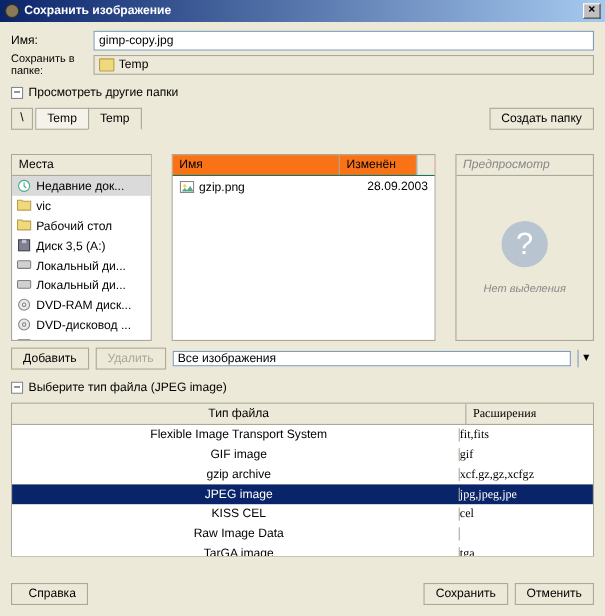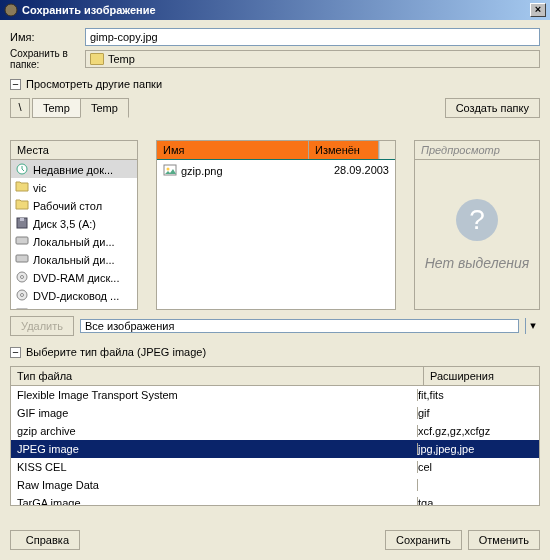--- a/index.html
+++ b/index.html
@@ -34,30 +34,30 @@
 .file-header { display: flex; background: #f97316; border-bottom: 1px solid #0f766e; }
 .file-header-col { padding: 3px 6px; border-right: 1px solid #aca899; }
 .file-list { padding: 2px; }
 .file-item { display: flex; padding: 2px 4px; }
 .file-name-col { flex: 1; display: flex; align-items: center; }
 .file-date-col { width: 70px; text-align: right; }
 .preview-panel { width: 126px; border: 1px solid #aca899; background: #ece9d8; display: flex; flex-direction: column; }
 .preview-header { padding: 3px 6px; color: #888; font-style: italic; border-bottom: 1px solid #aca899; }
 .preview-body { flex: 1; display: flex; flex-direction: column; align-items: center; justify-content: center; }
 .preview-circle { width: 42px; height: 42px; border-radius: 50%; background: #b8c5d0; display: flex; align-items: center; justify-content: center; font-size: 28px; color: #fff; margin-bottom: 14px; }
-.preview-text { color: #888; font-style: italic; font-size: 14px; }
+.preview-text { color: #888; font-style: italic; font-size: 10px; }
 .action-row { display: flex; gap: 6px; margin-top: 6px; align-items: center; }
 .combo { flex: 1; border: 1px solid #7f9db9; background: #fff; padding: 2px 4px; height: 14px; display: flex; align-items: center; }
 .combo-arrow { width: 15px; height: 16px; border-left: 1px solid #7f9db9; background: #ece9d8; text-align: center; line-height: 14px; cursor: pointer; }
 .type-section { margin-top: 10px; }
 .type-table { border: 1px solid #aca899; background: #fff; margin-top: 4px; height: 140px; overflow-y: auto; }
 .type-header { display: flex; background: #ece9d8; border-bottom: 1px solid #aca899; position: sticky; top: 0; }
 .type-header-col { padding: 3px 6px; }
-.type-col-name { flex: 1; border-right: 1px solid #aca899; }
-.type-col-ext { width: 115px; }
+.type-col-name { flex: 1; border-right: 1px solid #aca899; text-align: center; }
+.type-col-ext { width: 115px; font-family: Liberation Serif, serif; }
 .type-row { display: flex; padding: 3px 6px; cursor: pointer; }
 .type-row.selected { background: #0a246a; color: #fff; }
 .type-row .type-col-ext { width: 115px; }
 .type-row .type-col-name { flex: 1; }
 .footer { display: flex; justify-content: space-between; padding: 10px; position: absolute; bottom: 0; left: 0; right: 0; }
 .footer-right { display: flex; gap: 6px; }
 .scroll-track { width: 16px; background: #ece9d8; border-left: 1px solid #ccc; }
 svg.folder-svg { fill: #f0d97a; stroke: #b8a050; stroke-width: 1; }
 svg.drive-svg { fill: #d0d0d0; stroke: #808080; stroke-width: 1; }
 </style>
@@ -187,20 +187,21 @@
     <div class="preview-panel">
       <div class="preview-header">Предпросмотр</div>
       <div class="preview-body">
         <div class="preview-circle">?</div>
         <div class="preview-text">Нет выделения</div>
       </div>
     </div>
   </div>
 
   <div class="action-row">
+    <div class="btn" style="min-width:55px">Добавить</div>
     <div class="btn disabled" style="min-width:55px">Удалить</div>
     <div class="combo">
       <span style="flex:1">Все изображения</span>
     </div>
     <div class="combo-arrow">▾</div>
   </div>
 
   <div class="type-section">
     <div class="expander">
       <div class="expander-icon">−</div>

